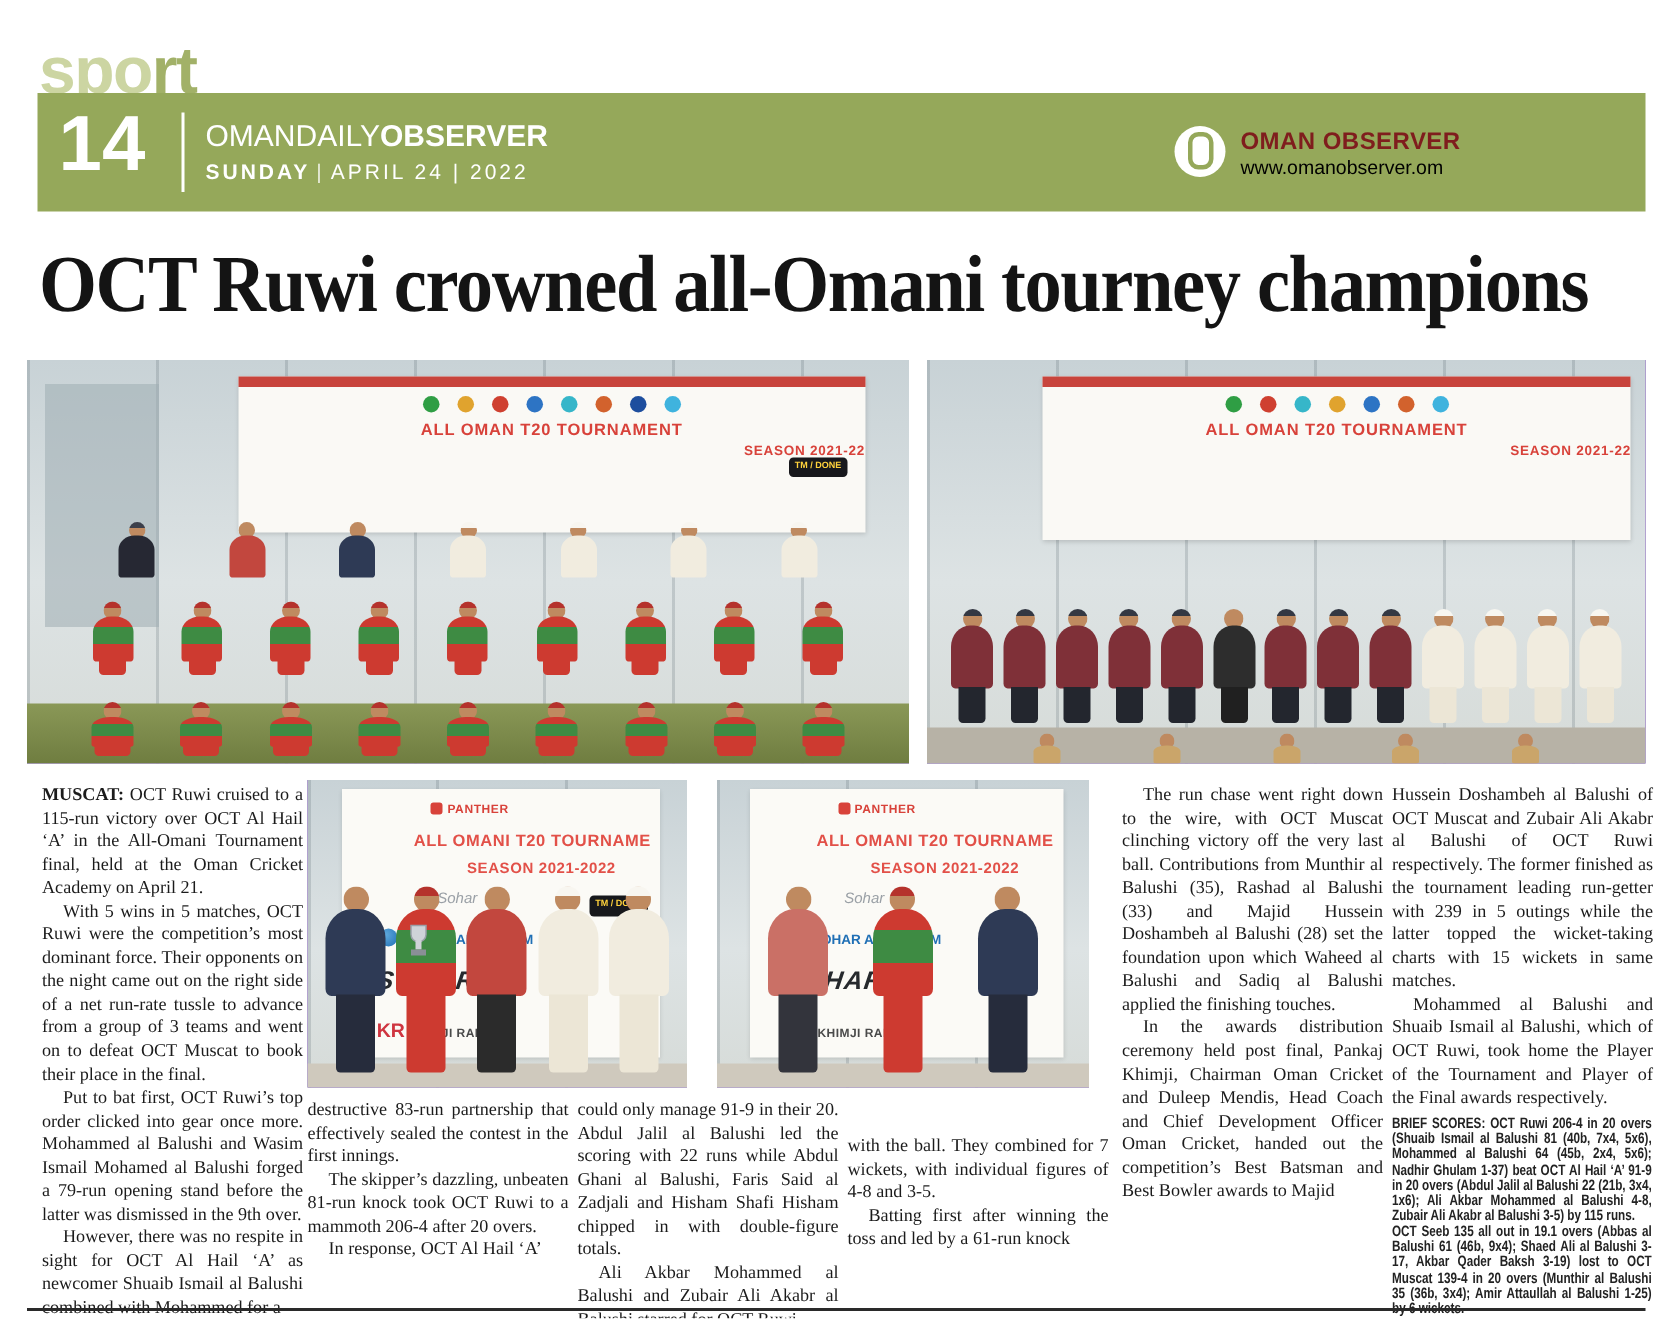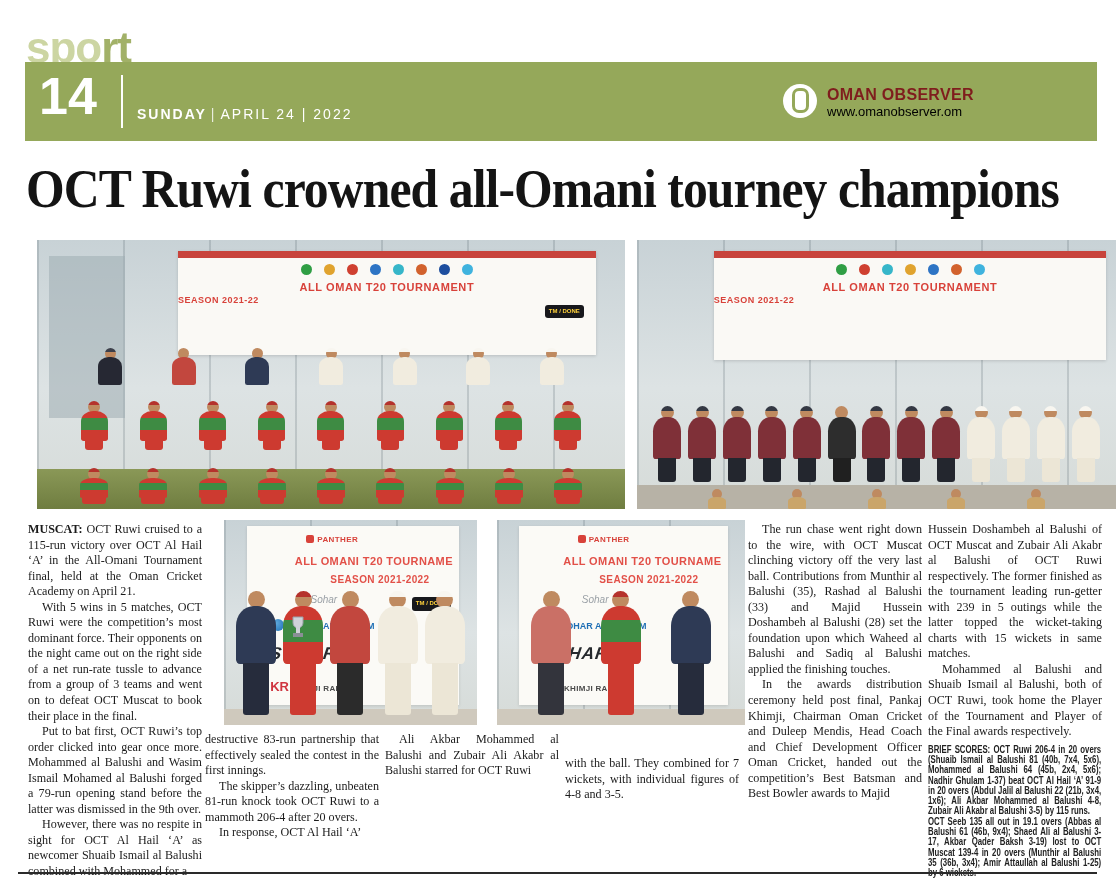--- a/index.html
+++ b/index.html
@@ -21,38 +21,38 @@
   .dateline .drest{font-weight:400;}
   .logo{position:absolute;left:758px;top:22px;width:34px;height:34px;border-radius:50%;background:#fff;}
   .logo-o{width:11px;height:19px;border:3px solid #95a85a;border-radius:7px;margin:4px auto 0 auto;}
   .brand{position:absolute;left:802px;top:24px;color:#7f1d1d;font:bold 16px "Liberation Sans",sans-serif;letter-spacing:.3px;}
   .brandurl{position:absolute;left:802px;top:42px;color:#000000;font:13px "Liberation Sans",sans-serif;}
 
   
   .headline{position:absolute;left:26px;top:160px;margin:0;font-family:"Liberation Serif",serif;font-weight:bold;font-size:54px;line-height:1.1;letter-spacing:-1px;color:#141414;white-space:nowrap;transform:scaleX(.92);transform-origin:left top;}
 
   
-  .photo{position:absolute;overflow:hidden;background:#4c1d95;margin-left:19px;}
+  .photo{position:absolute;overflow:hidden;background:#4c1d95;}
   .photoA{left:18px;top:240px;width:588px;height:269px;}
   .photoB{left:618px;top:240px;width:479px;height:269px;}
   .photoC{left:205px;top:520px;width:253px;height:205px;}
   .photoD{left:478px;top:520px;width:248px;height:205px;}
   .wall{position:absolute;inset:0;background:
         repeating-linear-gradient(90deg,rgba(85,100,108,.22) 0 2px,rgba(0,0,0,0) 2px 86px),
         linear-gradient(180deg,#c8d2d6 0%,#dde3e4 55%,#d6dbd8 100%);}
   .glass-left{position:absolute;left:2%;top:6%;width:13%;height:60%;background:#9fadb3;opacity:.55;}
   .banner{position:absolute;background:#faf9f5;border-top:7px solid #c8443c;box-shadow:0 1px 3px rgba(0,0,0,.15);}
   .photoA .banner{left:24%;right:5%;top:4%;height:36%;}
   .photoB .banner{left:16%;right:2%;top:4%;height:38%;}
   .sprow{display:flex;justify-content:center;gap:12px;margin-top:6px;}
   .sdot{width:11px;height:11px;border-radius:50%;}
   .d1{background:#2f9e44;} .d2{background:#e0a32e;} .d3{background:#cf4030;} .d4{background:#2d74c4;}
   .d5{background:#36b6c9;} .d6{background:#d2622d;} .d7{background:#1d4e9e;} .d8{background:#3fb3de;}
   .bline1{color:#d8423a;font:bold 11px "Liberation Sans",sans-serif;text-align:center;margin-top:6px;letter-spacing:.6px;}
-  .bline2{color:#d8423a;font:bold 9px "Liberation Sans",sans-serif;text-align:left;margin-top:2px;letter-spacing:.5px;}
+  .bline2{color:#d8423a;font:bold 9px "Liberation Sans",sans-serif;text-align:right;margin-top:2px;letter-spacing:.5px;}
   .tm-badge{position:absolute;background:#17181c;color:#ffd23c;font:bold 6px/1.2 "Liberation Sans",sans-serif;padding:3px 4px;border-radius:3px;text-align:center;}
   .photoA .tm-badge{right:7%;top:24%;}
   .grass{position:absolute;left:0;right:0;bottom:0;height:15%;background:linear-gradient(180deg,#8a9857,#6f7d40);}
   .floorB{position:absolute;left:0;right:0;bottom:0;height:9%;background:#b7b2a6;}
   .floorC{position:absolute;left:0;right:0;bottom:0;height:8%;background:#cfc9bd;}
   .board{position:absolute;left:9%;right:7%;top:3%;bottom:10%;background:#fbfaf6;box-shadow:0 1px 3px rgba(0,0,0,.12);}
   .lab{position:absolute;font-family:"Liberation Sans",sans-serif;}
   .panther{top:5%;left:28%;color:#d8423a;font-weight:bold;font-size:8px;letter-spacing:.4px;}
   .pbadge{display:inline-block;width:8px;height:8px;background:#d8423a;border-radius:2px;margin-right:3px;vertical-align:-1px;}
   .line1{top:16%;right:3%;color:#e25048;font-weight:bold;font-size:11px;letter-spacing:.4px;}
@@ -111,20 +111,21 @@
 </head>
 <body>
 
 <div class="page">
 
   <div class="sport-word"><span class="spo">spo</span><span class="rt">rt</span></div>
 
   <div class="band">
     <div class="pagenum">14</div>
     <div class="vsep"></div>
+    <div class="masthead"><span class="m1">OMANDAILY</span><span class="m2">OBSERVER</span></div>
     <div class="dateline"><span class="day">SUNDAY</span><span class="dsep">|</span><span class="drest">APRIL 24 | 2022</span></div>
     <div class="logo">
         <div class="logo-o"></div>
       </div>
     <div class="brand">OMAN OBSERVER</div>
     <div class="brandurl">www.omanobserver.om</div>
   </div>
 
   <h1 class="headline">OCT Ruwi crowned all-Omani tourney champions</h1>
 
@@ -473,35 +474,37 @@
     <p>However, there was no respite in sight for OCT Al Hail ‘A’ as newcomer Shuaib Ismail al Balushi combined with Mohammed for a</p>
   </div>
 
   <div class="col c2">
     <p class="noindent">destructive 83-run partnership that effectively sealed the contest in the first innings.</p>
     <p>The skipper’s dazzling, unbeaten 81-run knock took OCT Ruwi to a mammoth 206-4 after 20 overs.</p>
     <p>In response, OCT Al Hail ‘A’</p>
   </div>
 
   <div class="col c3">
+    <p class="noindent">could only manage 91-9 in their 20. Abdul Jalil al Balushi led the scoring with 22 runs while Abdul Ghani al Balushi, Faris Said al Zadjali and Hisham Shafi Hisham chipped in with double-figure totals.</p>
     <p>Ali Akbar Mohammed al Balushi and Zubair Ali Akabr al Balushi starred for OCT Ruwi</p>
   </div>
 
   <div class="col c4">
     <p class="noindent">with the ball. They combined for 7 wickets, with individual figures of 4-8 and 3-5.</p>
+    <p>Batting first after winning the toss and led by a 61-run knock</p>
   </div>
 
   <div class="col c5">
     <p>The run chase went right down to the wire, with OCT Muscat clinching victory off the very last ball. Contributions from Munthir al Balushi (35), Rashad al Balushi (33) and Majid Hussein Doshambeh al Balushi (28) set the foundation upon which Waheed al Balushi and Sadiq al Balushi applied the finishing touches.</p>
     <p>In the awards distribution ceremony held post final, Pankaj Khimji, Chairman Oman Cricket and Duleep Mendis, Head Coach and Chief Development Officer Oman Cricket, handed out the competition’s Best Batsman and Best Bowler awards to Majid</p>
   </div>
 
   <div class="col c6">
     <p class="noindent">Hussein Doshambeh al Balushi of OCT Muscat and Zubair Ali Akabr al Balushi of OCT Ruwi respectively. The former finished as the tournament leading run-getter with 239 in 5 outings while the latter topped the wicket-taking charts with 15 wickets in same matches.</p>
-    <p>Mohammed al Balushi and Shuaib Ismail al Balushi, both of OCT Ruwi, took home the Player of the Tournament and Player of the Final awards respectively.</p>
+    <p>Mohammed al Balushi and Shuaib Ismail al Balushi, which of OCT Ruwi, took home the Player of the Tournament and Player of the Final awards respectively.</p>
     <div class="brief">
       <p><span class="bs-label">BRIEF SCORES: </span><span>OCT Ruwi 206-4 in 20 overs (Shuaib Ismail al Balushi 81 (40b, 7x4, 5x6), Mohammed al Balushi 64 (45b, 2x4, 5x6); Nadhir Ghulam 1-37) beat OCT Al Hail ‘A’ 91-9 in 20 overs (Abdul Jalil al Balushi 22 (21b, 3x4, 1x6); Ali Akbar Mohammed al Balushi 4-8, Zubair Ali Akabr al Balushi 3-5) by 115 runs.</span></p>
       <p>OCT Seeb 135 all out in 19.1 overs (Abbas al Balushi 61 (46b, 9x4); Shaed Ali al Balushi 3-17, Akbar Qader Baksh 3-19) lost to OCT Muscat 139-4 in 20 overs (Munthir al Balushi 35 (36b, 3x4); Amir Attaullah al Balushi 1-25) by 6 wickets.</p>
     </div>
   </div>
 
   <div class="bottom-rule"></div>
 </div>
 
 </body></html>

